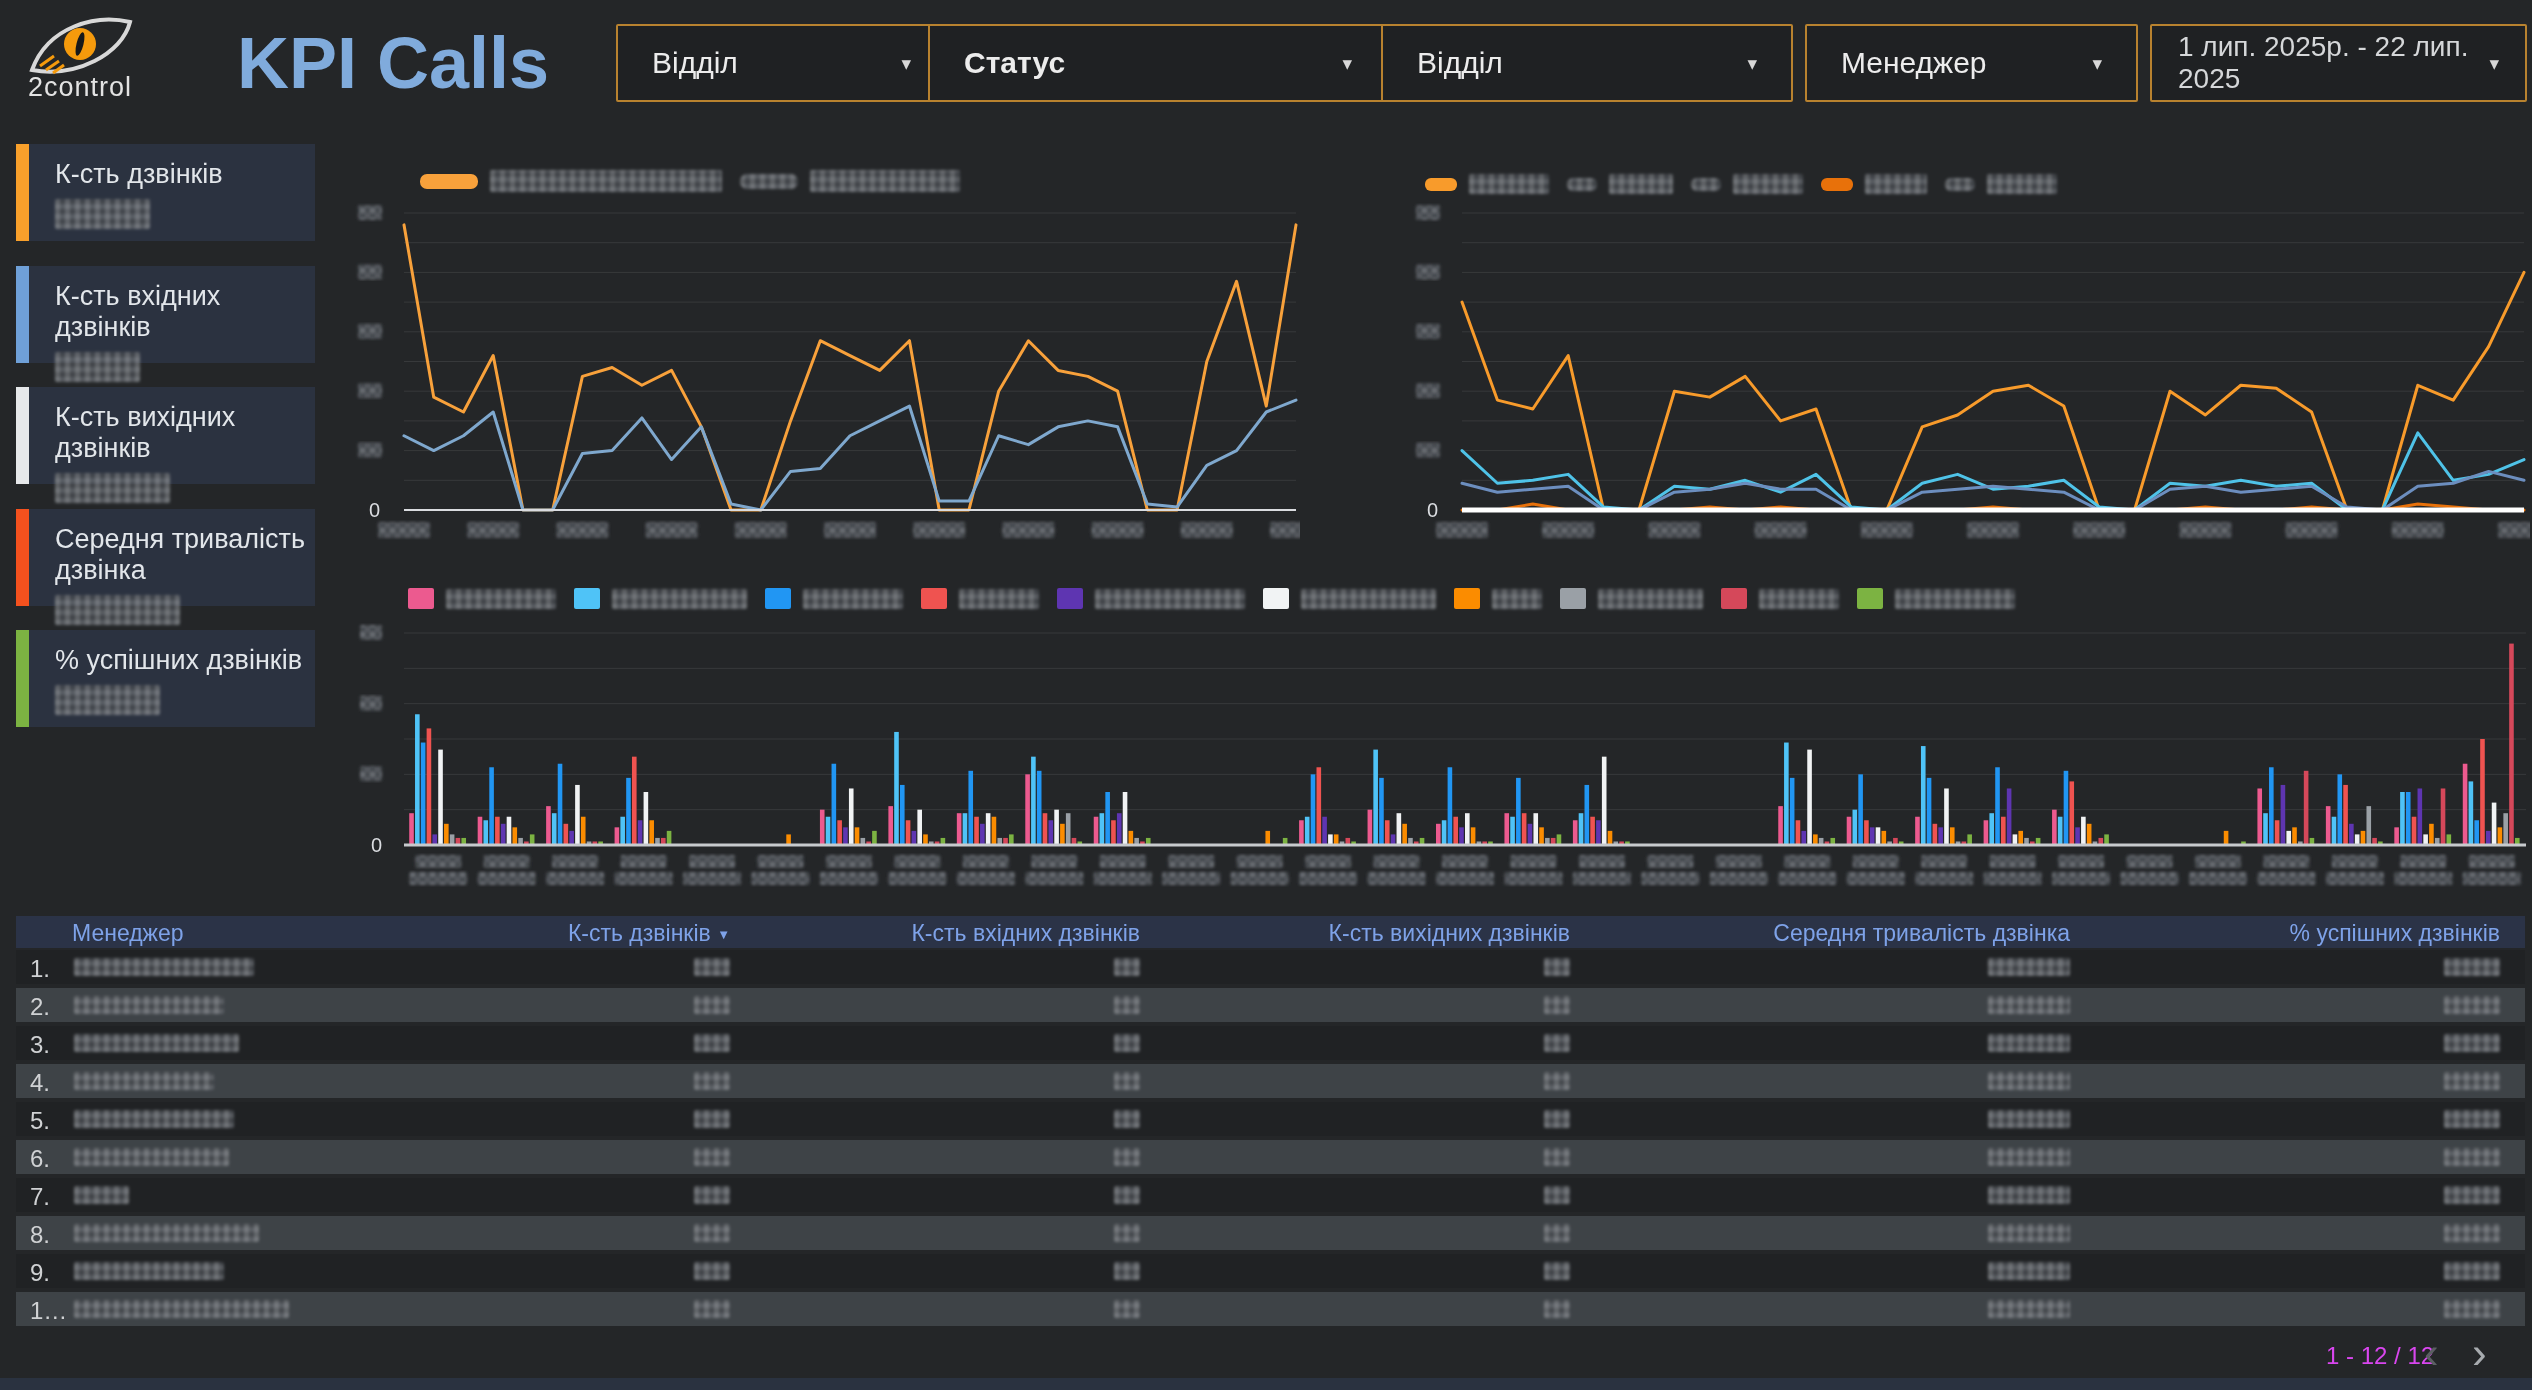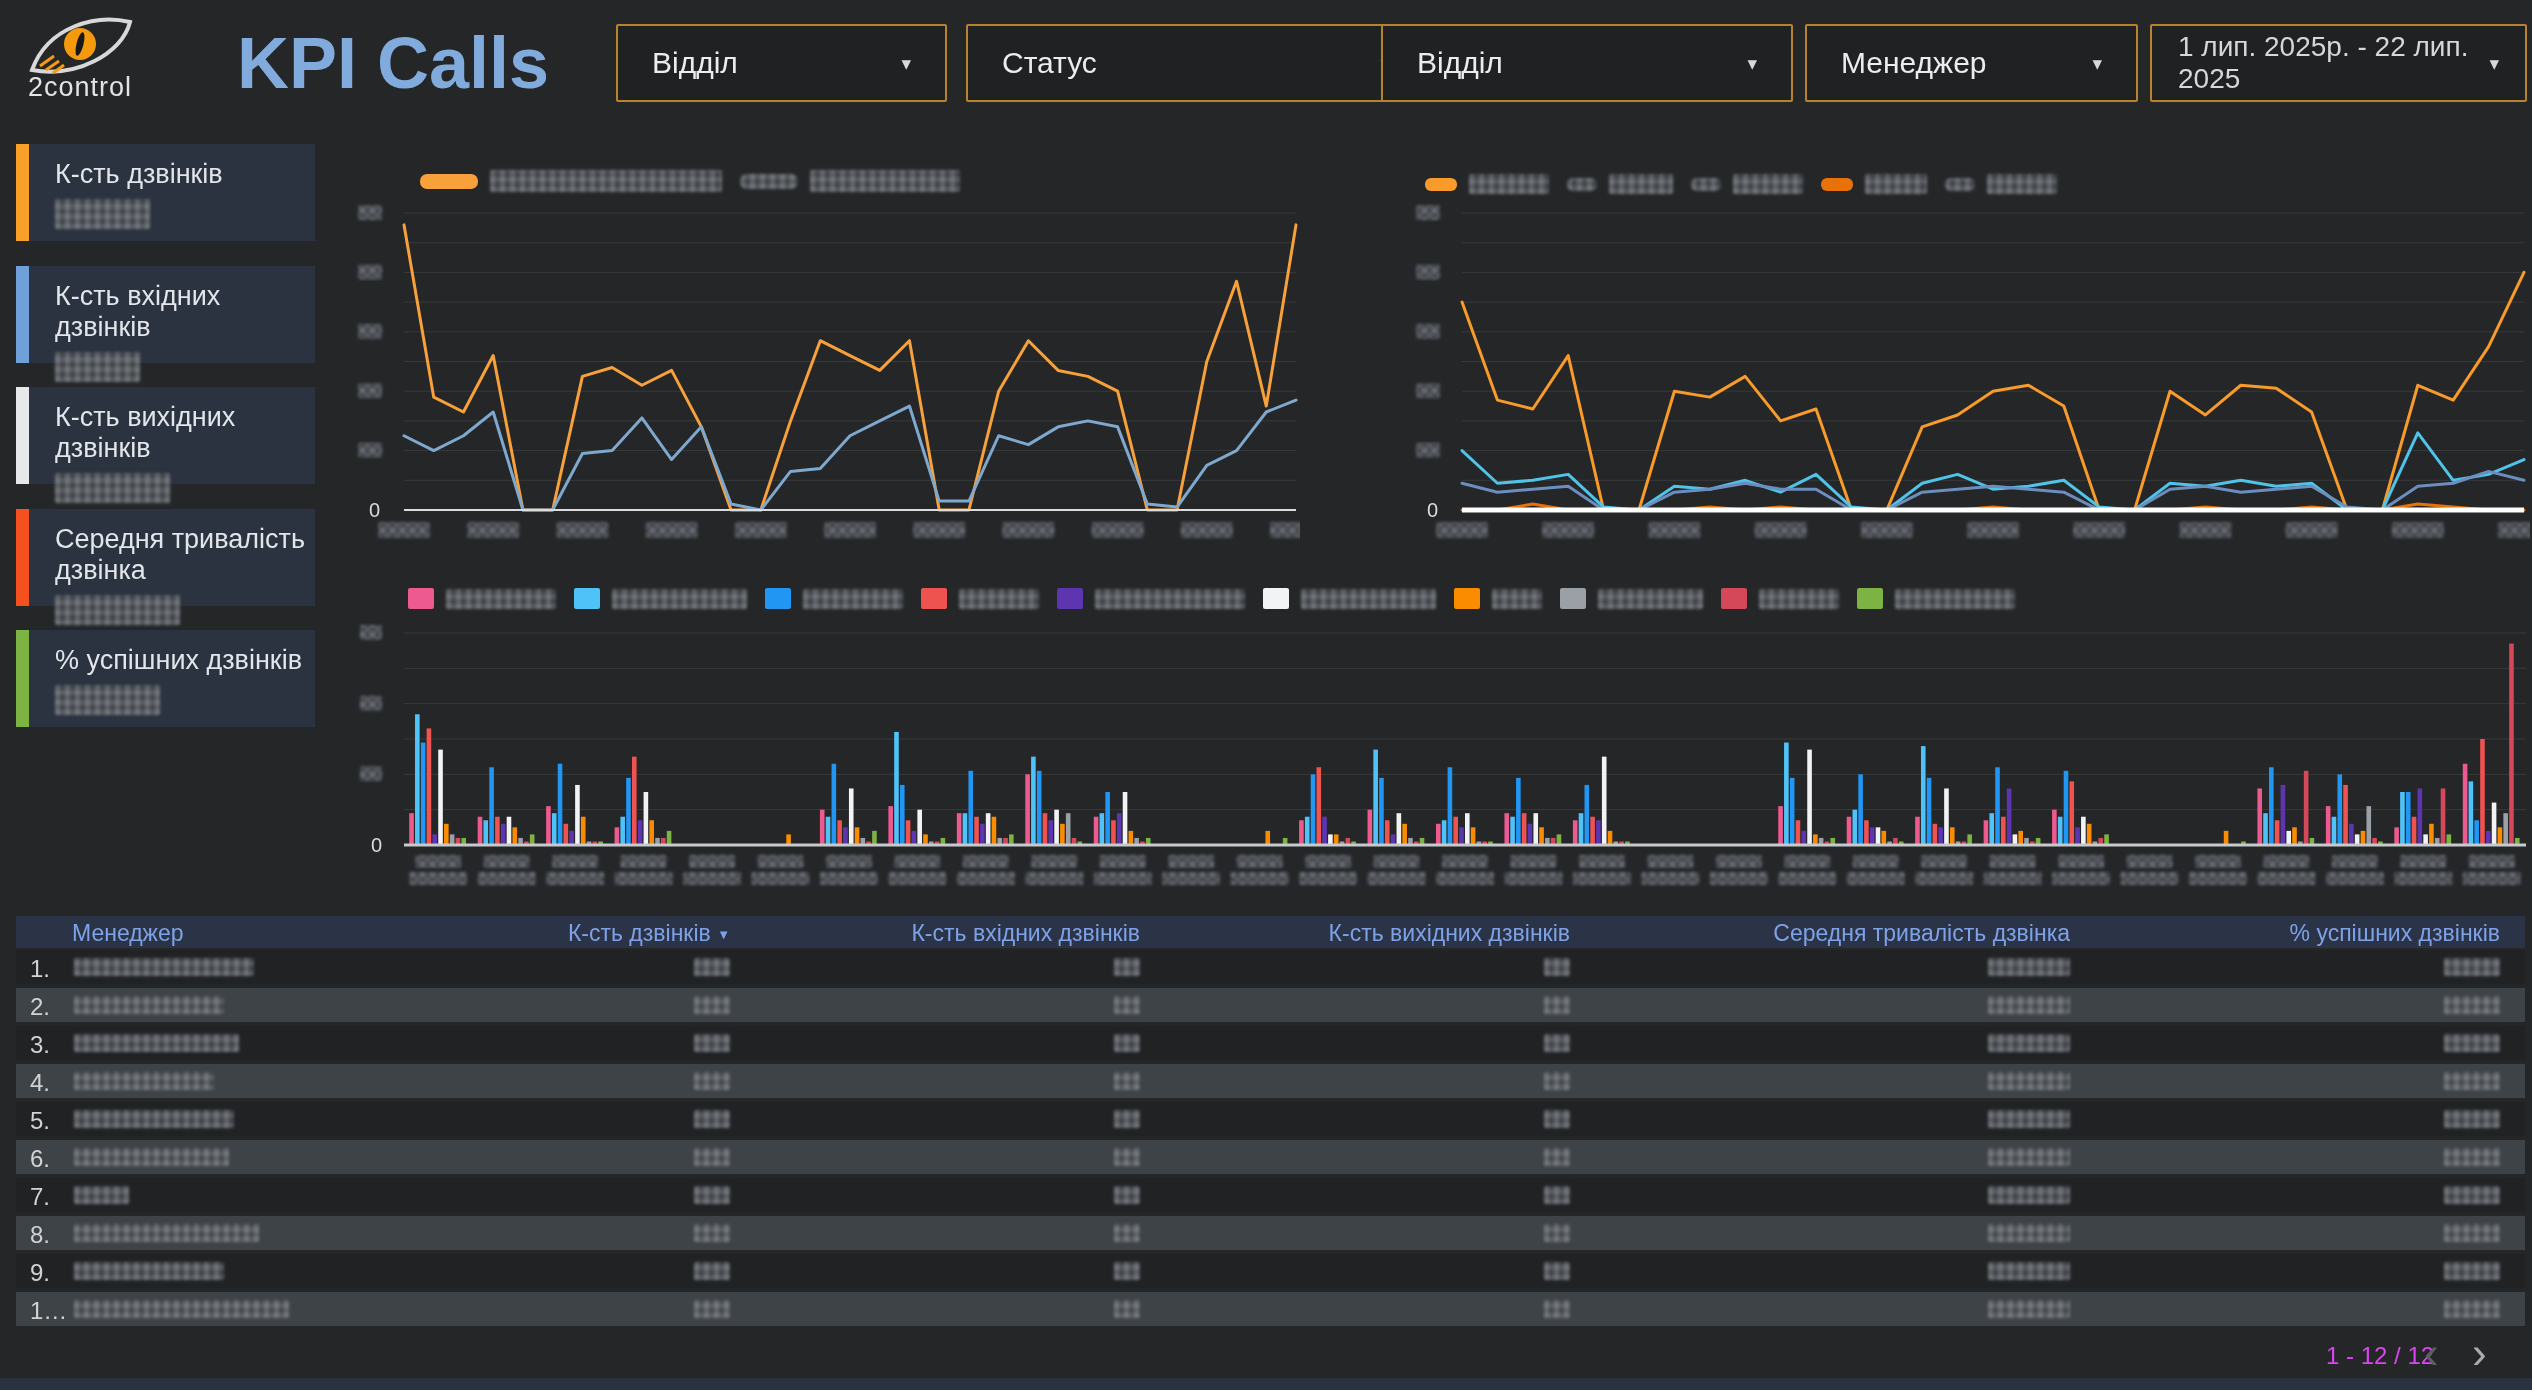--- a/index.html
+++ b/index.html
@@ -68,21 +68,21 @@
     <ellipse cx="62" cy="36" rx="3.5" ry="12" fill="#16181a" transform="rotate(14 62 36)"></ellipse>
     <path d="M22 58 l14 -10 M28 62 l13 -9 M35 65 l11 -8" stroke="#F59A0C" stroke-width="3"></path>
   </svg>
   <div class="brandtxt">2control</div>
   <div class="title">KPI Calls</div>
 
   <div class="filter" style="left:616px;width:331px;">
     <span>Відділ</span>
     <span class="arrow">▾</span>
   </div>
-  <div class="filter" style="left:966px;width:460px;">
+  <div class="filter" style="left:928px;width:460px;font-weight:bold;">
     <span>Статус</span>
     <span class="arrow">▾</span>
   </div>
   <div class="filter" style="left:1381px;width:412px;">
     <span>Відділ</span>
     <span class="arrow">▾</span>
   </div>
   <div class="filter" style="left:1805px;width:333px;">
     <span>Менеджер</span>
     <span class="arrow">▾</span>

